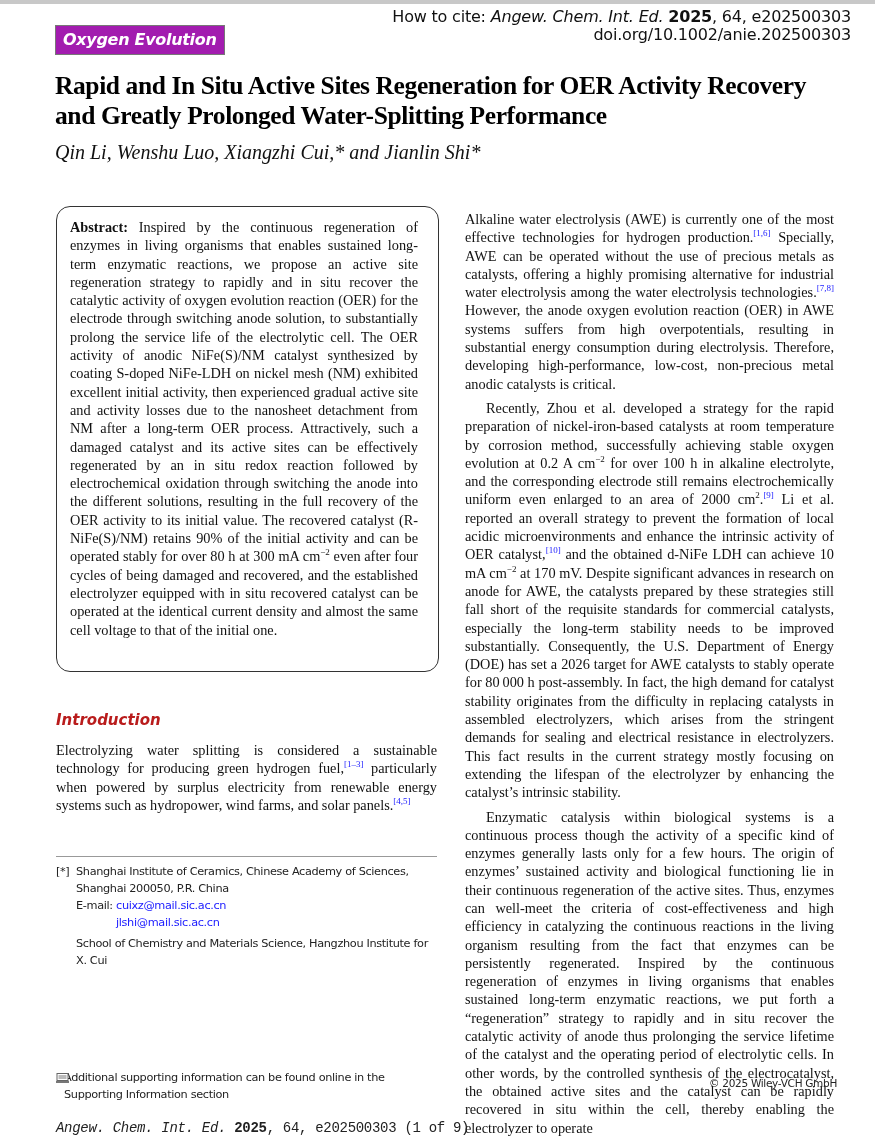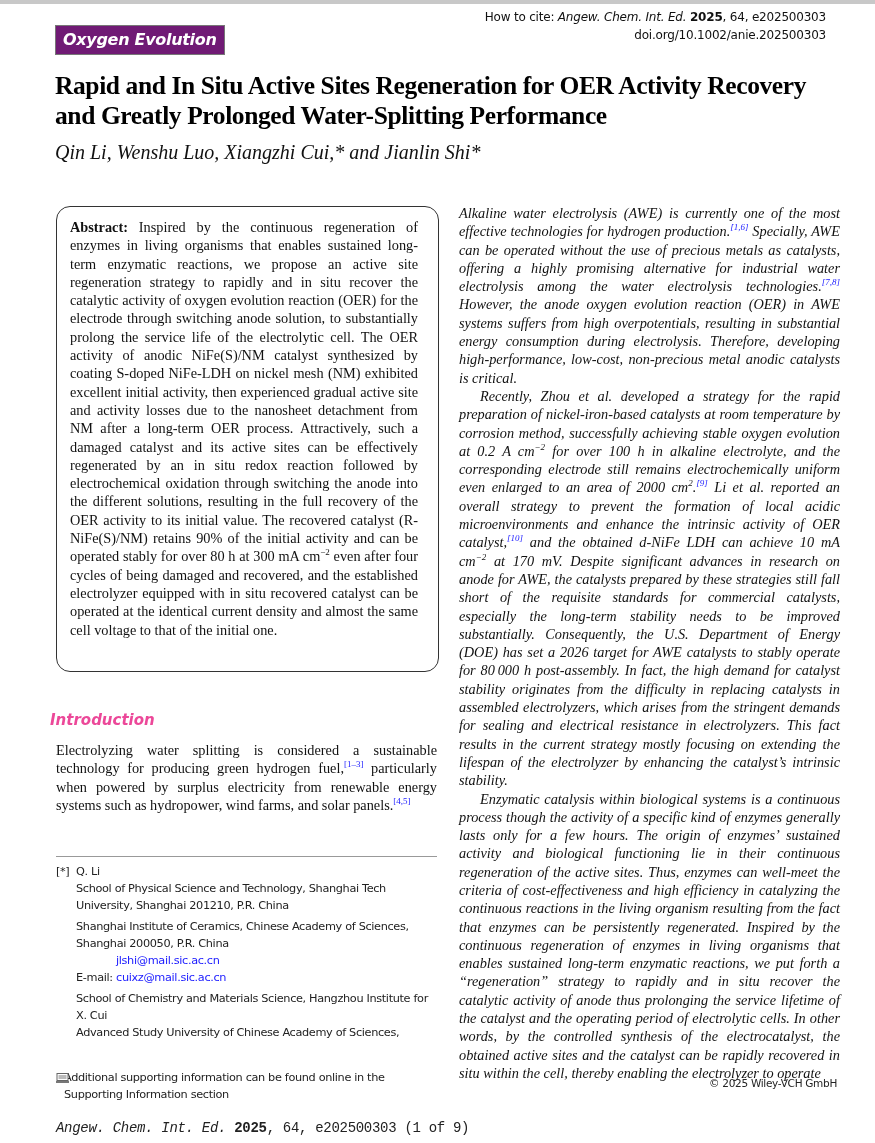--- a/index.html
+++ b/index.html
@@ -3,28 +3,28 @@
 <meta charset="utf-8">
 <style>
   * { box-sizing: border-box; margin: 0; padding: 0; }
   html, body { width: 875px; height: 1143px; background: #ffffff; overflow: hidden; }
   body { position: relative; font-family: "Liberation Serif", serif; color: #111; }
 
   .topbar { position: absolute; left: 0; top: 0; width: 875px; height: 4px; background: #c8c8c8; }
 
   .section-tag {
     position: absolute; left: 55px; top: 25px; height: 30px; padding: 0 7px;
-    background: #701a75; color: #fff; border: 1px solid #777;
+    background: #a21caf; color: #fff; border: 1px solid #777;
     font-family: "DejaVu Sans", sans-serif; font-style: italic; font-weight: bold;
     font-size: 16px; line-height: 28px; letter-spacing: -0.3px;
   }
 
   .cite {
-    position: absolute; right: 49px; top: 8px; text-align: right;
-    font-family: "DejaVu Sans", sans-serif; font-size: 12px; line-height: 18px; color: #111;
+    position: absolute; right: 24px; top: 8px; text-align: right;
+    font-family: "DejaVu Sans", sans-serif; font-size: 16px; line-height: 18px; color: #111;
     letter-spacing: -0.2px;
   }
   .cite i { font-style: italic; }
   .cite b { font-weight: bold; }
 
   .title {
     position: absolute; left: 55px; top: 71px; width: 770px;
     font-family: "Liberation Serif", serif; font-weight: bold; font-size: 25.5px;
     line-height: 30px; color: #000; letter-spacing: -0.4px;
   }
@@ -37,23 +37,23 @@
     position: absolute; left: 56px; top: 206px; width: 383px; height: 466px;
     border: 1.5px solid #333; border-radius: 14px;
     padding: 11px 20px 0 13px;
   }
   .abstract-box p {
     font-size: 14.3px; line-height: 18.3px; text-align: justify; color: #111;
   }
   .abstract-box b { font-weight: bold; }
 
   .intro-heading {
-    position: absolute; left: 50px; top: 711px;
+    position: absolute; left: 56px; top: 711px;
     font-family: "DejaVu Sans", sans-serif; font-style: italic; font-weight: bold;
-    font-size: 15px; color: #ec4899;
+    font-size: 15px; color: #b91c1c;
   }
   .intro-text {
     position: absolute; left: 56px; top: 741px; width: 381px;
     font-size: 14.3px; line-height: 18.3px; text-align: justify;
   }
   sup.ref { color: #1a1aff; font-size: 9px; vertical-align: 6px; line-height: 0; }
   sup.exp { font-size: 9px; vertical-align: 6px; line-height: 0; }
 
   .footnote-rule { position: absolute; left: 56px; top: 856px; width: 381px; height: 1px; background: #999; }
 
@@ -83,21 +83,21 @@
   .footer-left b { font-weight: bold; }
   .footer-right {
     position: absolute; right: 38px; top: 1077px;
     font-family: "DejaVu Sans", sans-serif; font-size: 10.5px; color: #222; letter-spacing: -0.3px;
   }
 
   .right-col {
     position: absolute; left: 459px; top: 204px; width: 381px;
     font-size: 14.3px; line-height: 18.3px; text-align: justify; color: #111;
   }
-  .right-col p { margin: 0; font-style: italic; }
+  .right-col p { margin: 6px; }
   .right-col p.indent { text-indent: 21px; }
 </style>
 </head>
 <body>
 
 <div class="topbar"></div>
 
 <div class="section-tag">Oxygen Evolution</div>
 
 <div class="cite">
@@ -113,34 +113,28 @@
 </div>
 
 <h2 class="intro-heading">Introduction</h2>
 <p class="intro-text"><span>Electrolyzing water splitting is considered a sustainable technology for producing green hydrogen fuel,</span><sup class="ref">[1–3]</sup><span> particularly when powered by surplus electricity from renewable energy systems such as hydropower, wind farms, and solar panels.</span><sup class="ref">[4,5]</sup></p>
 
 <div class="footnote-rule"></div>
 
 <div class="affil">
   <span class="marker">[*]</span>
   <div class="block">
-    <div>Q. Li</div>
-    <div>School of Physical Science and Technology, Shanghai Tech</div>
-    <div>University, Shanghai 201210, P.R. China</div>
-  </div>
-  <div class="block">
     <div>Shanghai Institute of Ceramics, Chinese Academy of Sciences,</div>
     <div>Shanghai 200050, P.R. China</div>
+    <div><span>E-mail: </span><span class="email">cuixz@mail.sic.ac.cn</span></div>
     <div><span class="email-indent"></span><span class="email">jlshi@mail.sic.ac.cn</span></div>
-    <div><span>E-mail: </span><span class="email">cuixz@mail.sic.ac.cn</span></div>
   </div>
   <div class="block">
     <div>School of Chemistry and Materials Science, Hangzhou Institute for</div>
     <div>X. Cui</div>
-    <div>Advanced Study University of Chinese Academy of Sciences,</div>
   </div>
 </div>
 
 <div class="support">
   <svg class="icon" viewBox="0 0 13 10">
     <rect x="1" y="0.5" width="11" height="7" fill="#fff" stroke="#666" stroke-width="1"></rect>
     <rect x="2.5" y="2" width="8" height="4" fill="#bbb"></rect>
     <rect x="0" y="8" width="13" height="2" fill="#777"></rect>
   </svg>
   <div class="txt">

